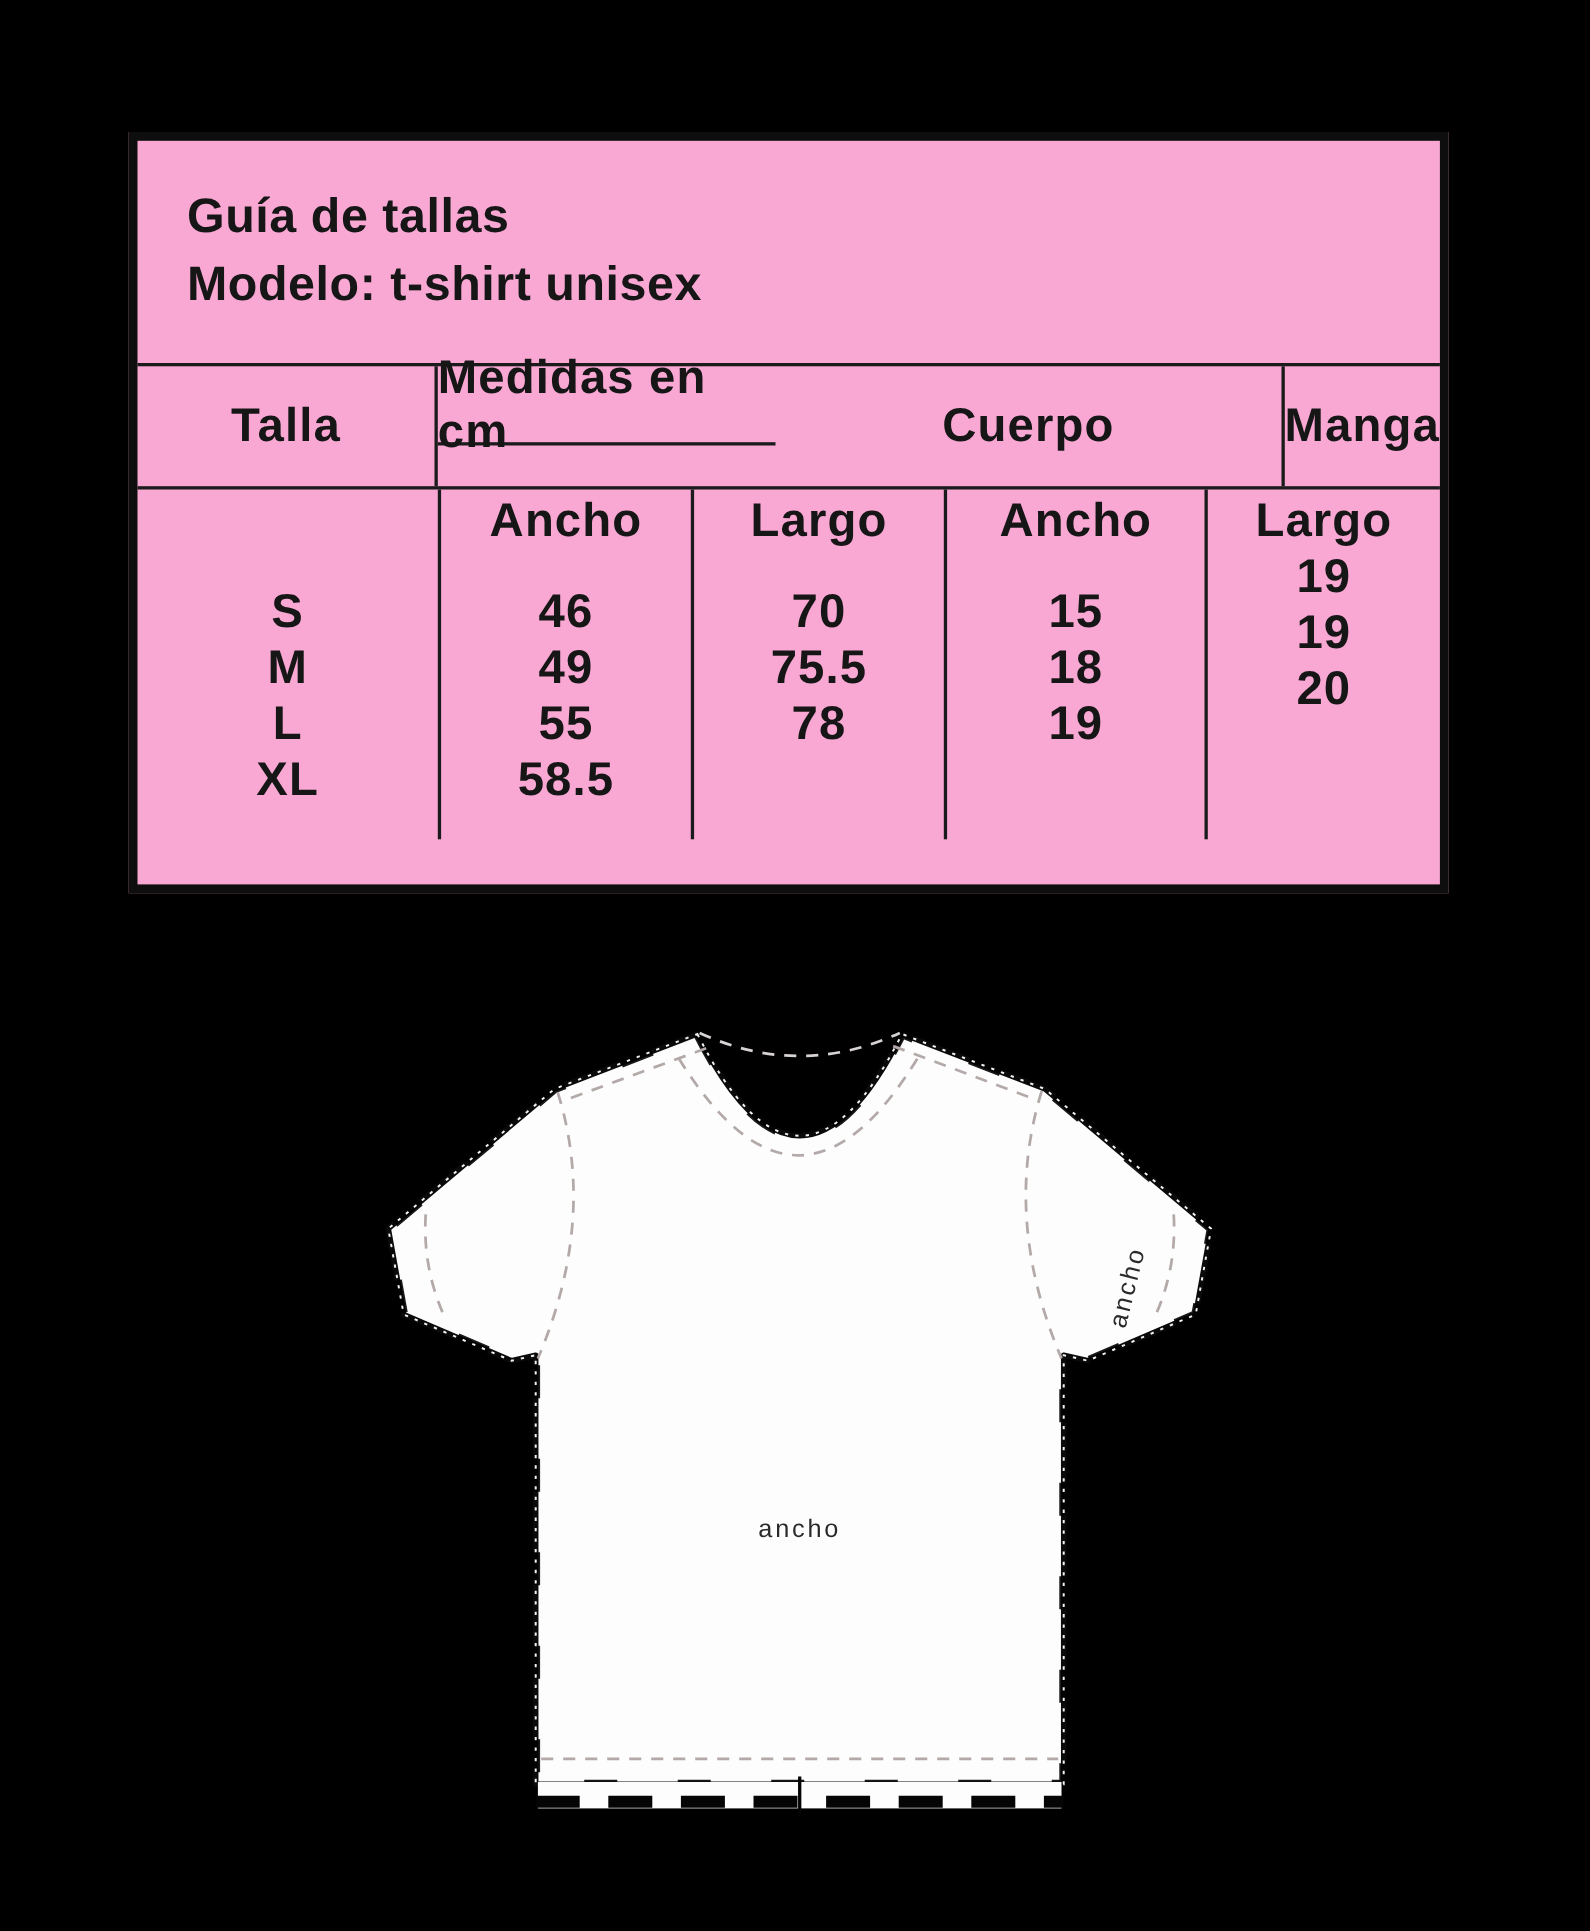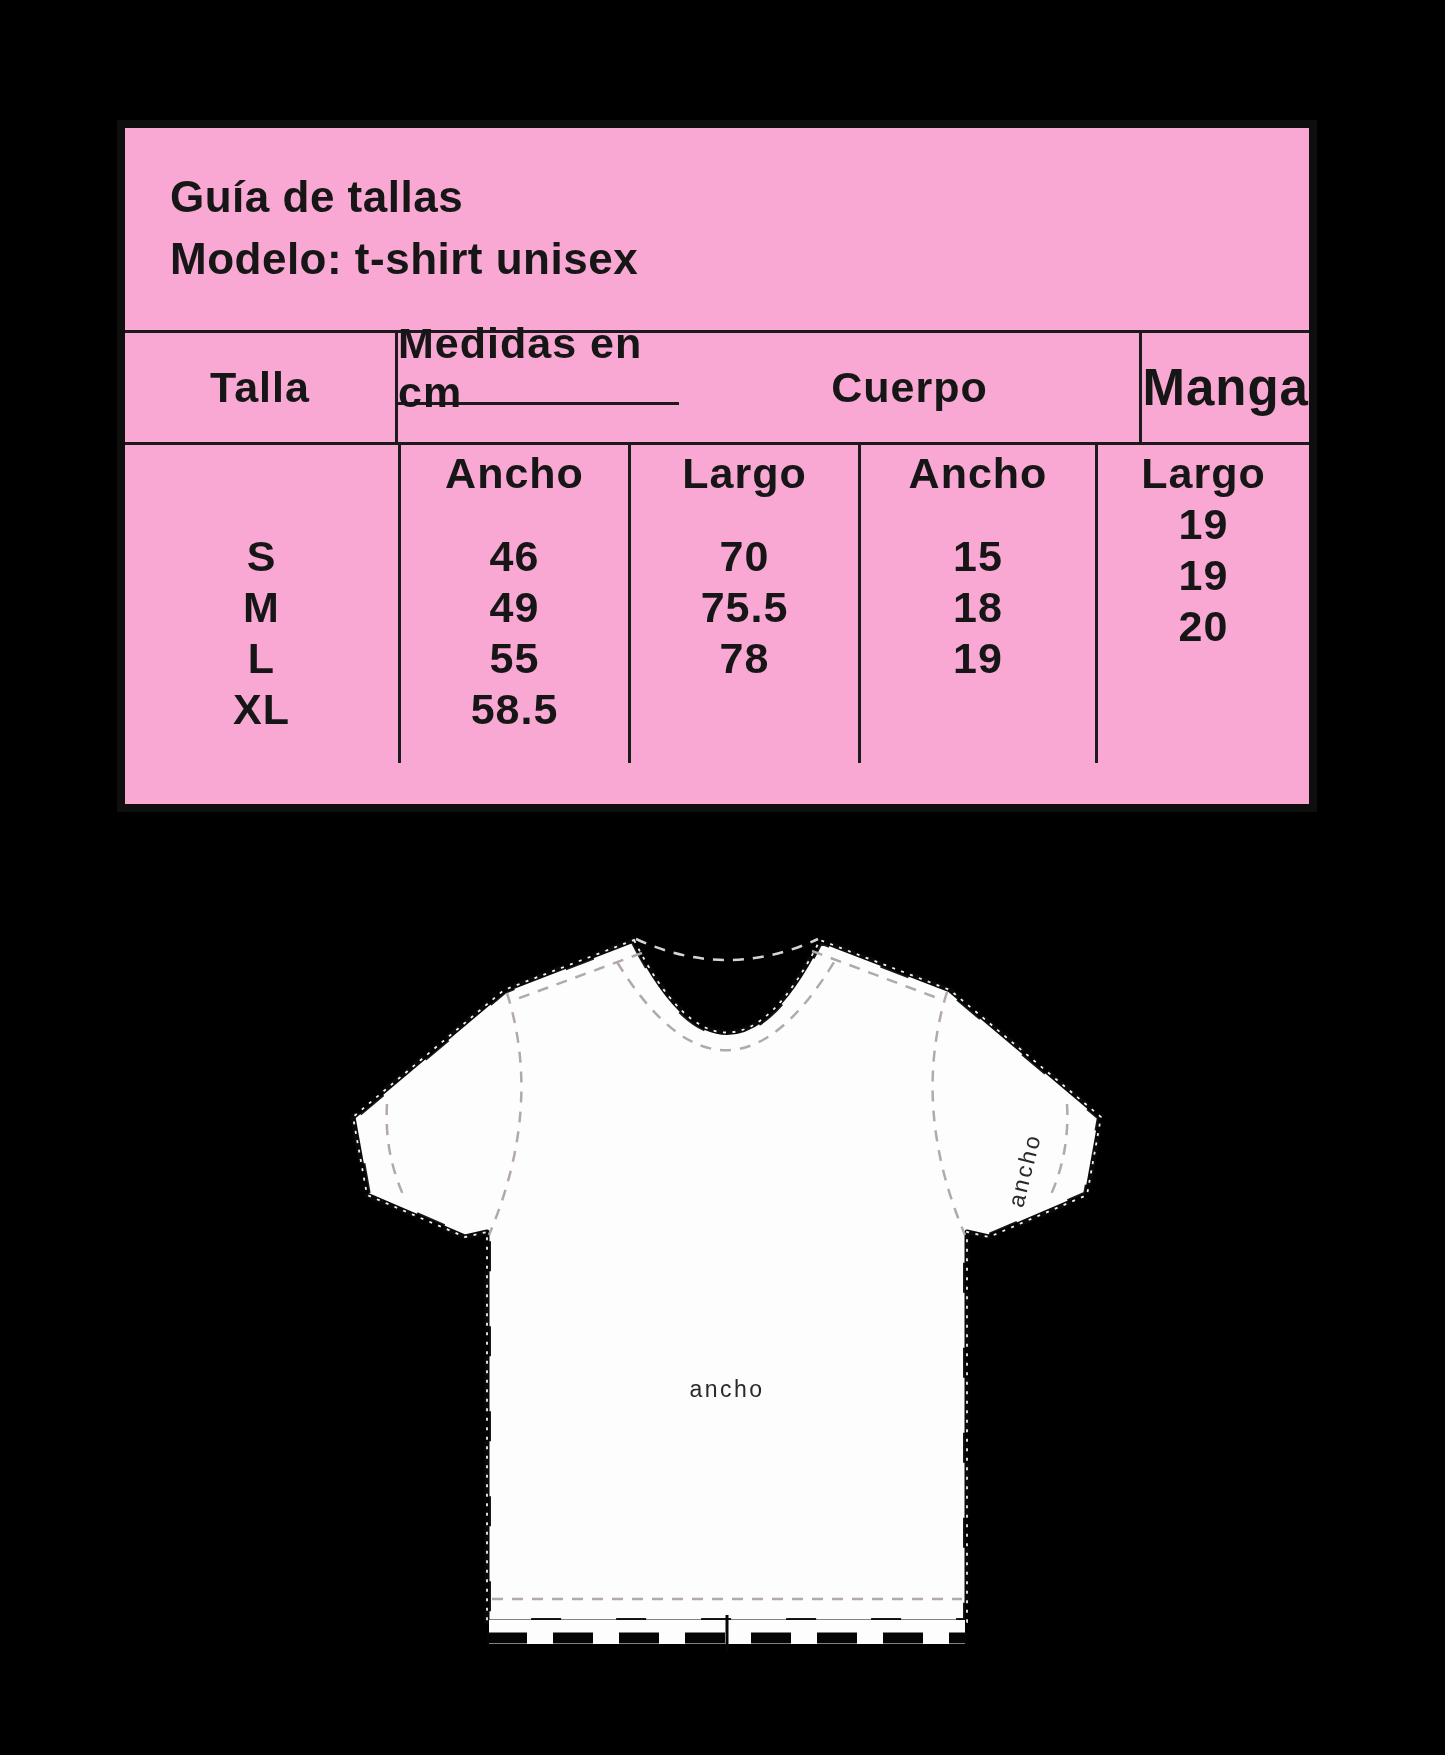--- a/index.html
+++ b/index.html
@@ -14,21 +14,21 @@
   .talla-cell{width:273px;border-right:3px solid #1b1b1b;box-sizing:border-box;
               display:flex;align-items:center;justify-content:center;
               font-size:43px;letter-spacing:1px;}
   .thead-right{flex:1;display:flex;flex-direction:row;}
   .medidas{height:72px;border-bottom:3px solid #1b1b1b;box-sizing:border-box;
            display:flex;align-items:center;justify-content:center;font-size:43px;letter-spacing:1px;}
   .subrow{flex:1;display:flex;}
   .sub-cuerpo{width:460px;display:flex;align-items:center;justify-content:center;
               font-size:43px;letter-spacing:1px;box-sizing:border-box;}
   .sub-manga{flex:1;border-left:3px solid #1b1b1b;display:flex;align-items:center;justify-content:center;
-             font-size:51px;letter-spacing:1px;box-sizing:border-box;}
+             font-size:43px;letter-spacing:1px;box-sizing:border-box;}
   .tdata{display:flex;height:318px;}
   .dcol{box-sizing:border-box;text-align:center;font-size:43px;letter-spacing:1px;}
   .w1{width:273px;} .w2{width:230px;border-left:3px solid #1b1b1b;}
   .w3{width:230px;border-left:3px solid #1b1b1b;}
   .w4{width:237px;border-left:3px solid #1b1b1b;}
   .w5{width:214px;border-left:3px solid #1b1b1b;}
   .dhead{height:52px;line-height:52px;margin-top:2px;}
   .dval{height:51px;line-height:51px;}
   .dval.first{margin-top:32px;}
   

